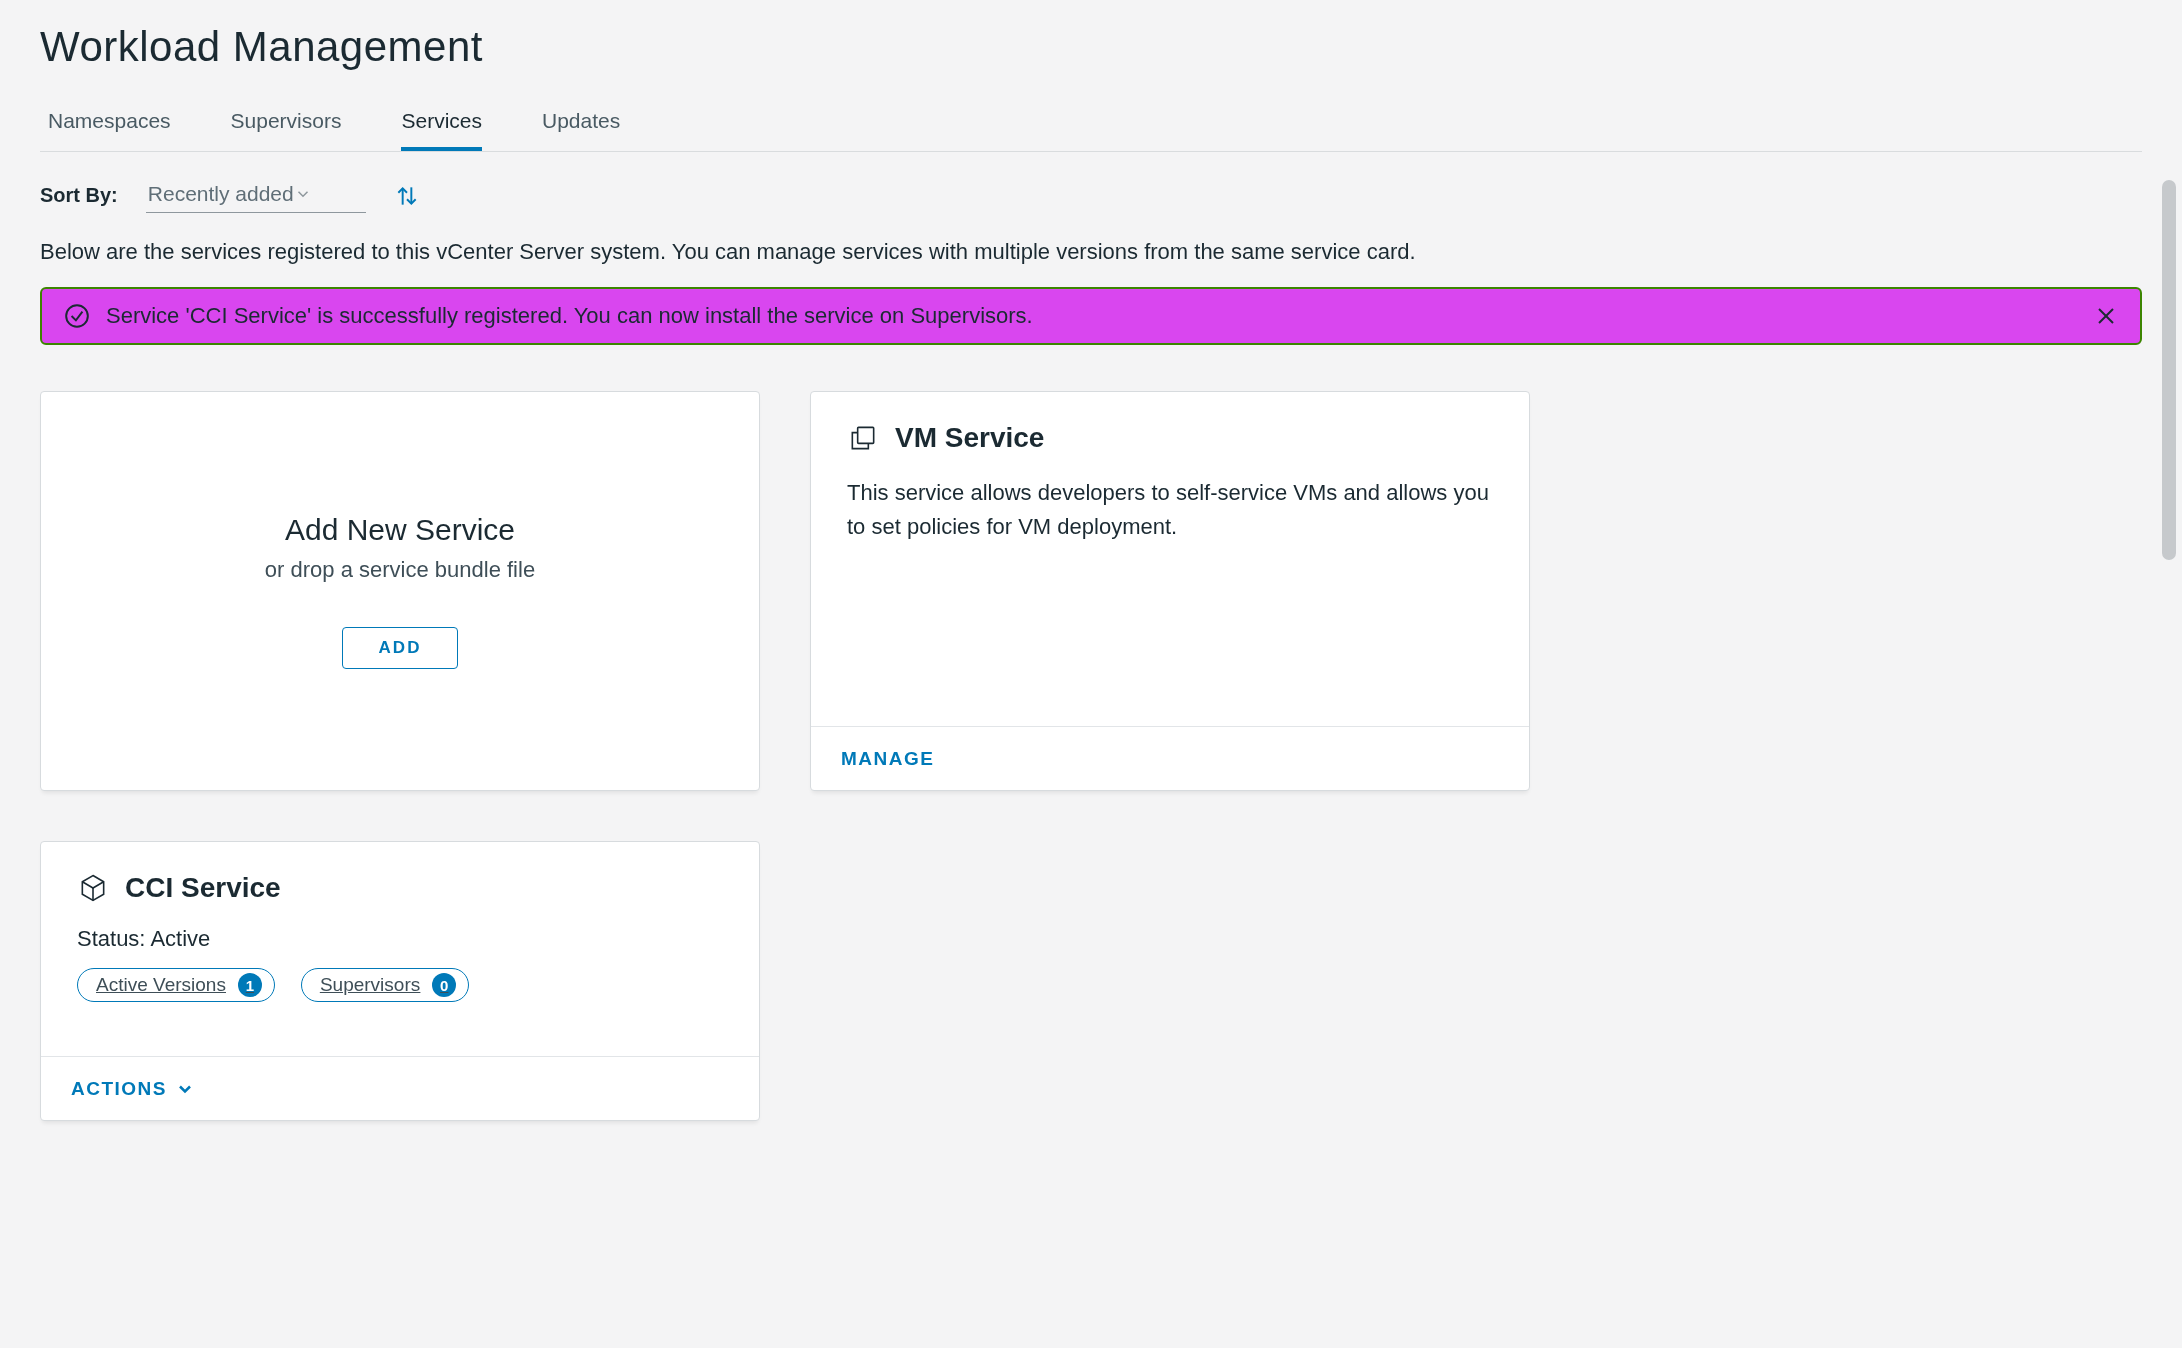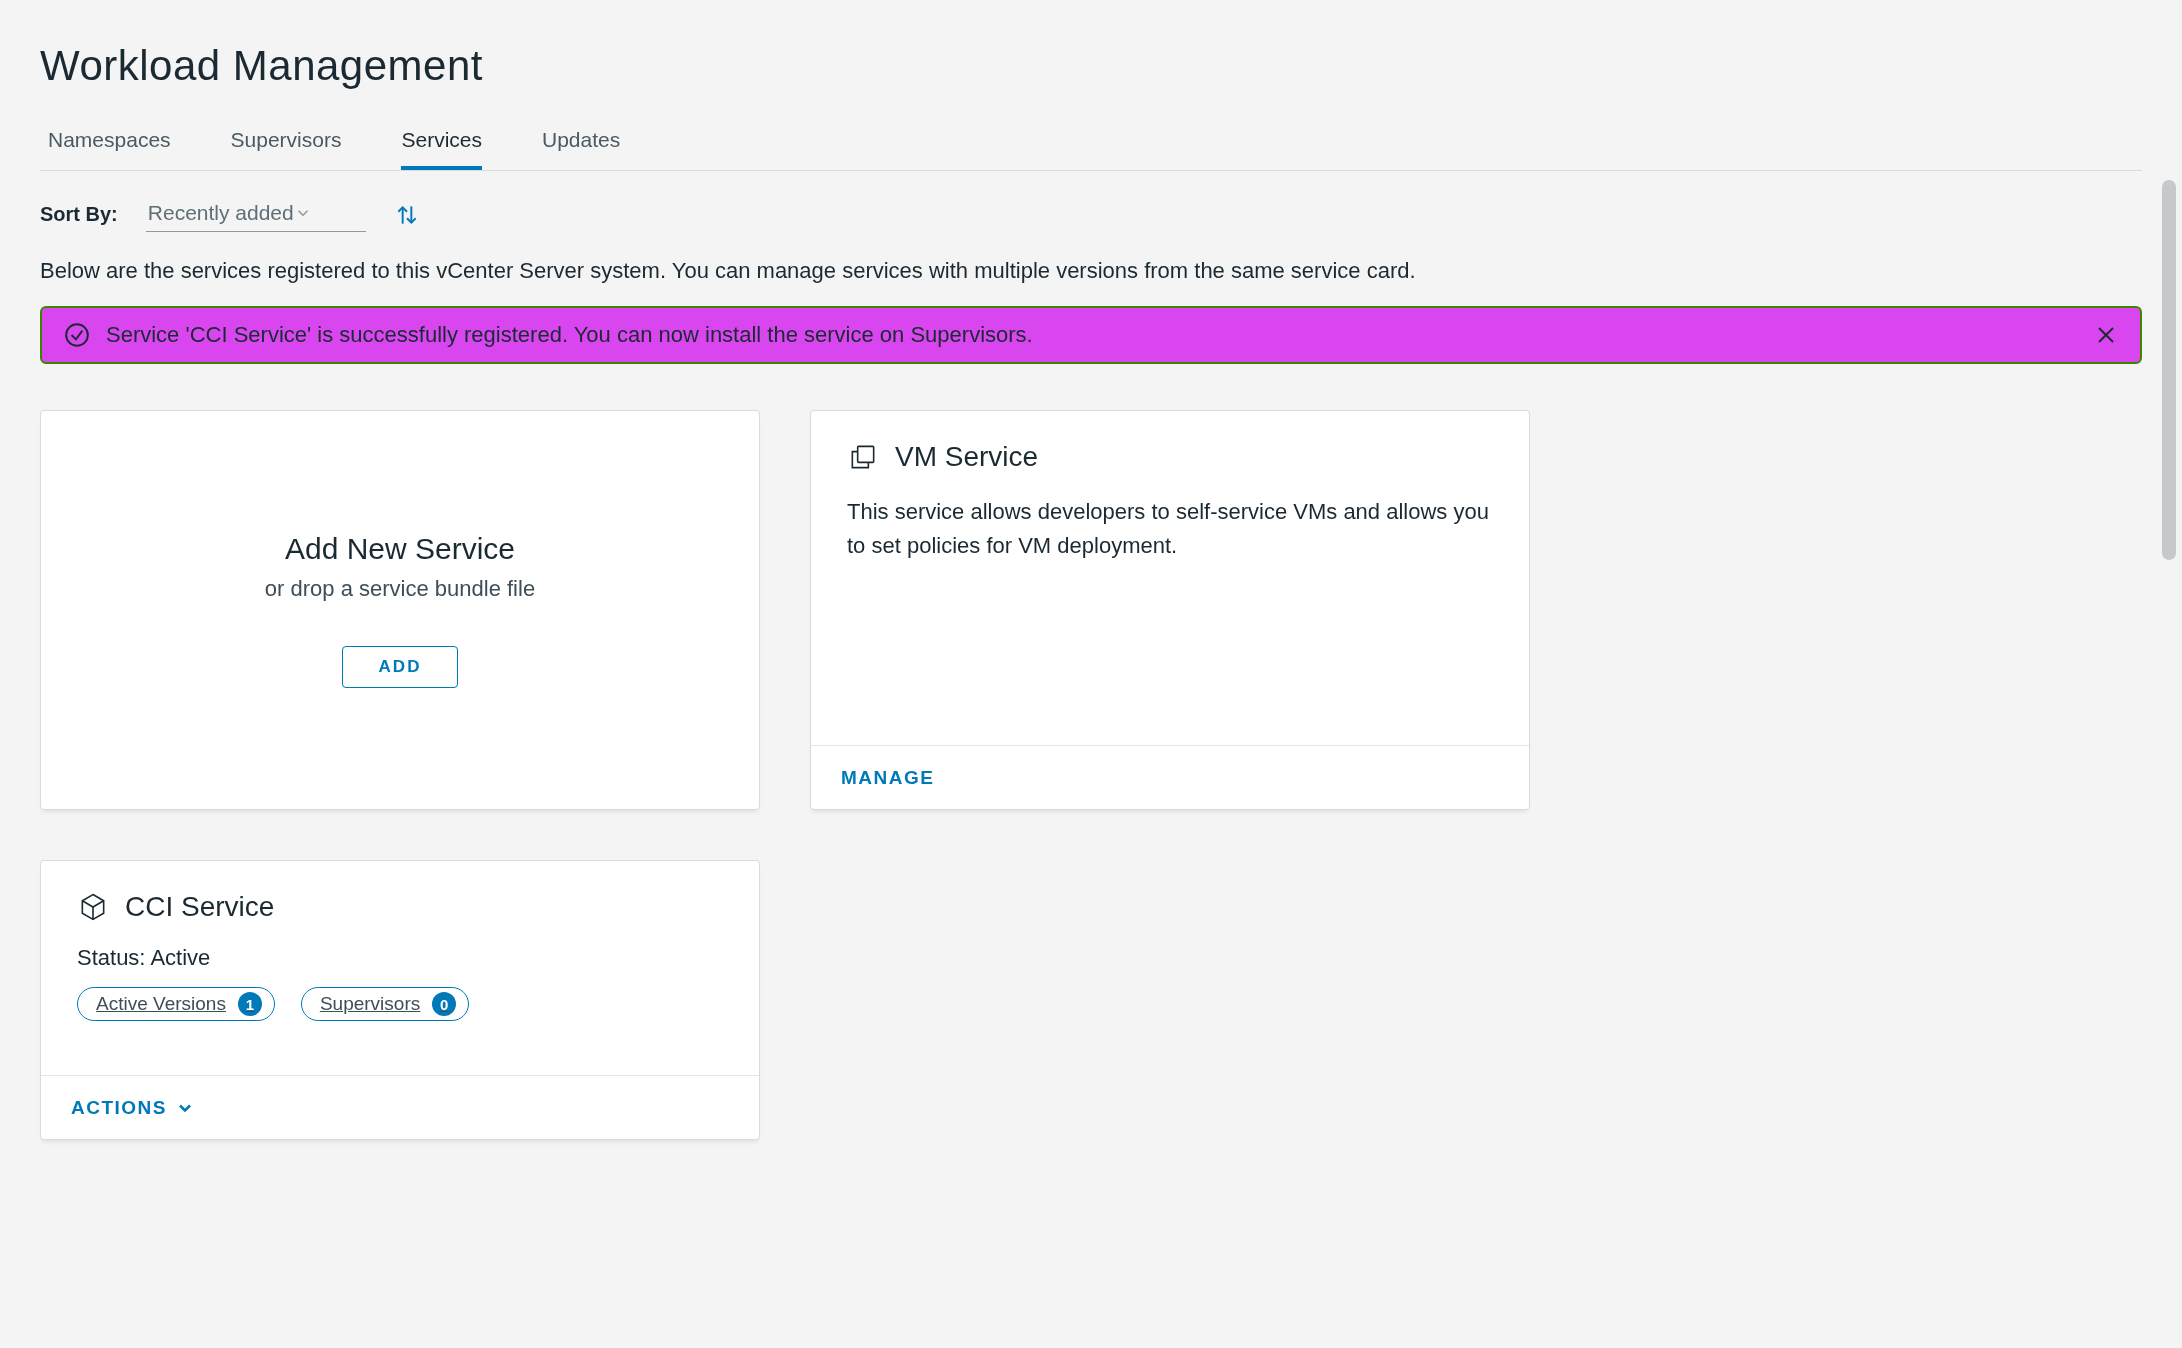--- a/index.html
+++ b/index.html
@@ -10,21 +10,21 @@
     body {
       font-family: "Segoe UI", "Helvetica Neue", Arial, sans-serif;
       background: #f4f4f5;
       color: #1b2a32;
       font-size: 20px;
       -webkit-font-smoothing: antialiased;
     }
     .page {
       width: 2182px;
       height: 1348px;
-      padding: 34px 40px;
+      padding: 15px 40px;
       position: relative;
     }
 
     
     .page-title {
       font-weight: 400;
       font-size: 42px;
       letter-spacing: 0.5px;
       margin: 8px 0 30px 0;
       color: #1b2a32;
@@ -167,21 +167,21 @@
     }
 
     
     .svc-header {
       display: flex;
       align-items: center;
       gap: 16px;
       margin-bottom: 22px;
     }
     .svc-header svg { width: 32px; height: 32px; }
-    .svc-title { font-size: 28px; font-weight: 400; color: #1b2a32; }
+    .svc-title { font-size: 28px; font-weight: 700; color: #1b2a32; }
     .svc-desc { font-size: 22px; line-height: 1.55; color: #1b2a32; }
 
     
     .cci-card { width: 720px; }
     .cci-status { font-size: 22px; color: #1b2a32; margin-bottom: 16px; }
     .pill-row { display: flex; gap: 26px; margin-bottom: 24px; }
     .pill {
       display: inline-flex; align-items: center; gap: 12px;
       border: 1.5px solid #0079b8; border-radius: 999px;
       padding: 4px 12px 4px 18px; font-size: 19px; color: #3e4e57;

